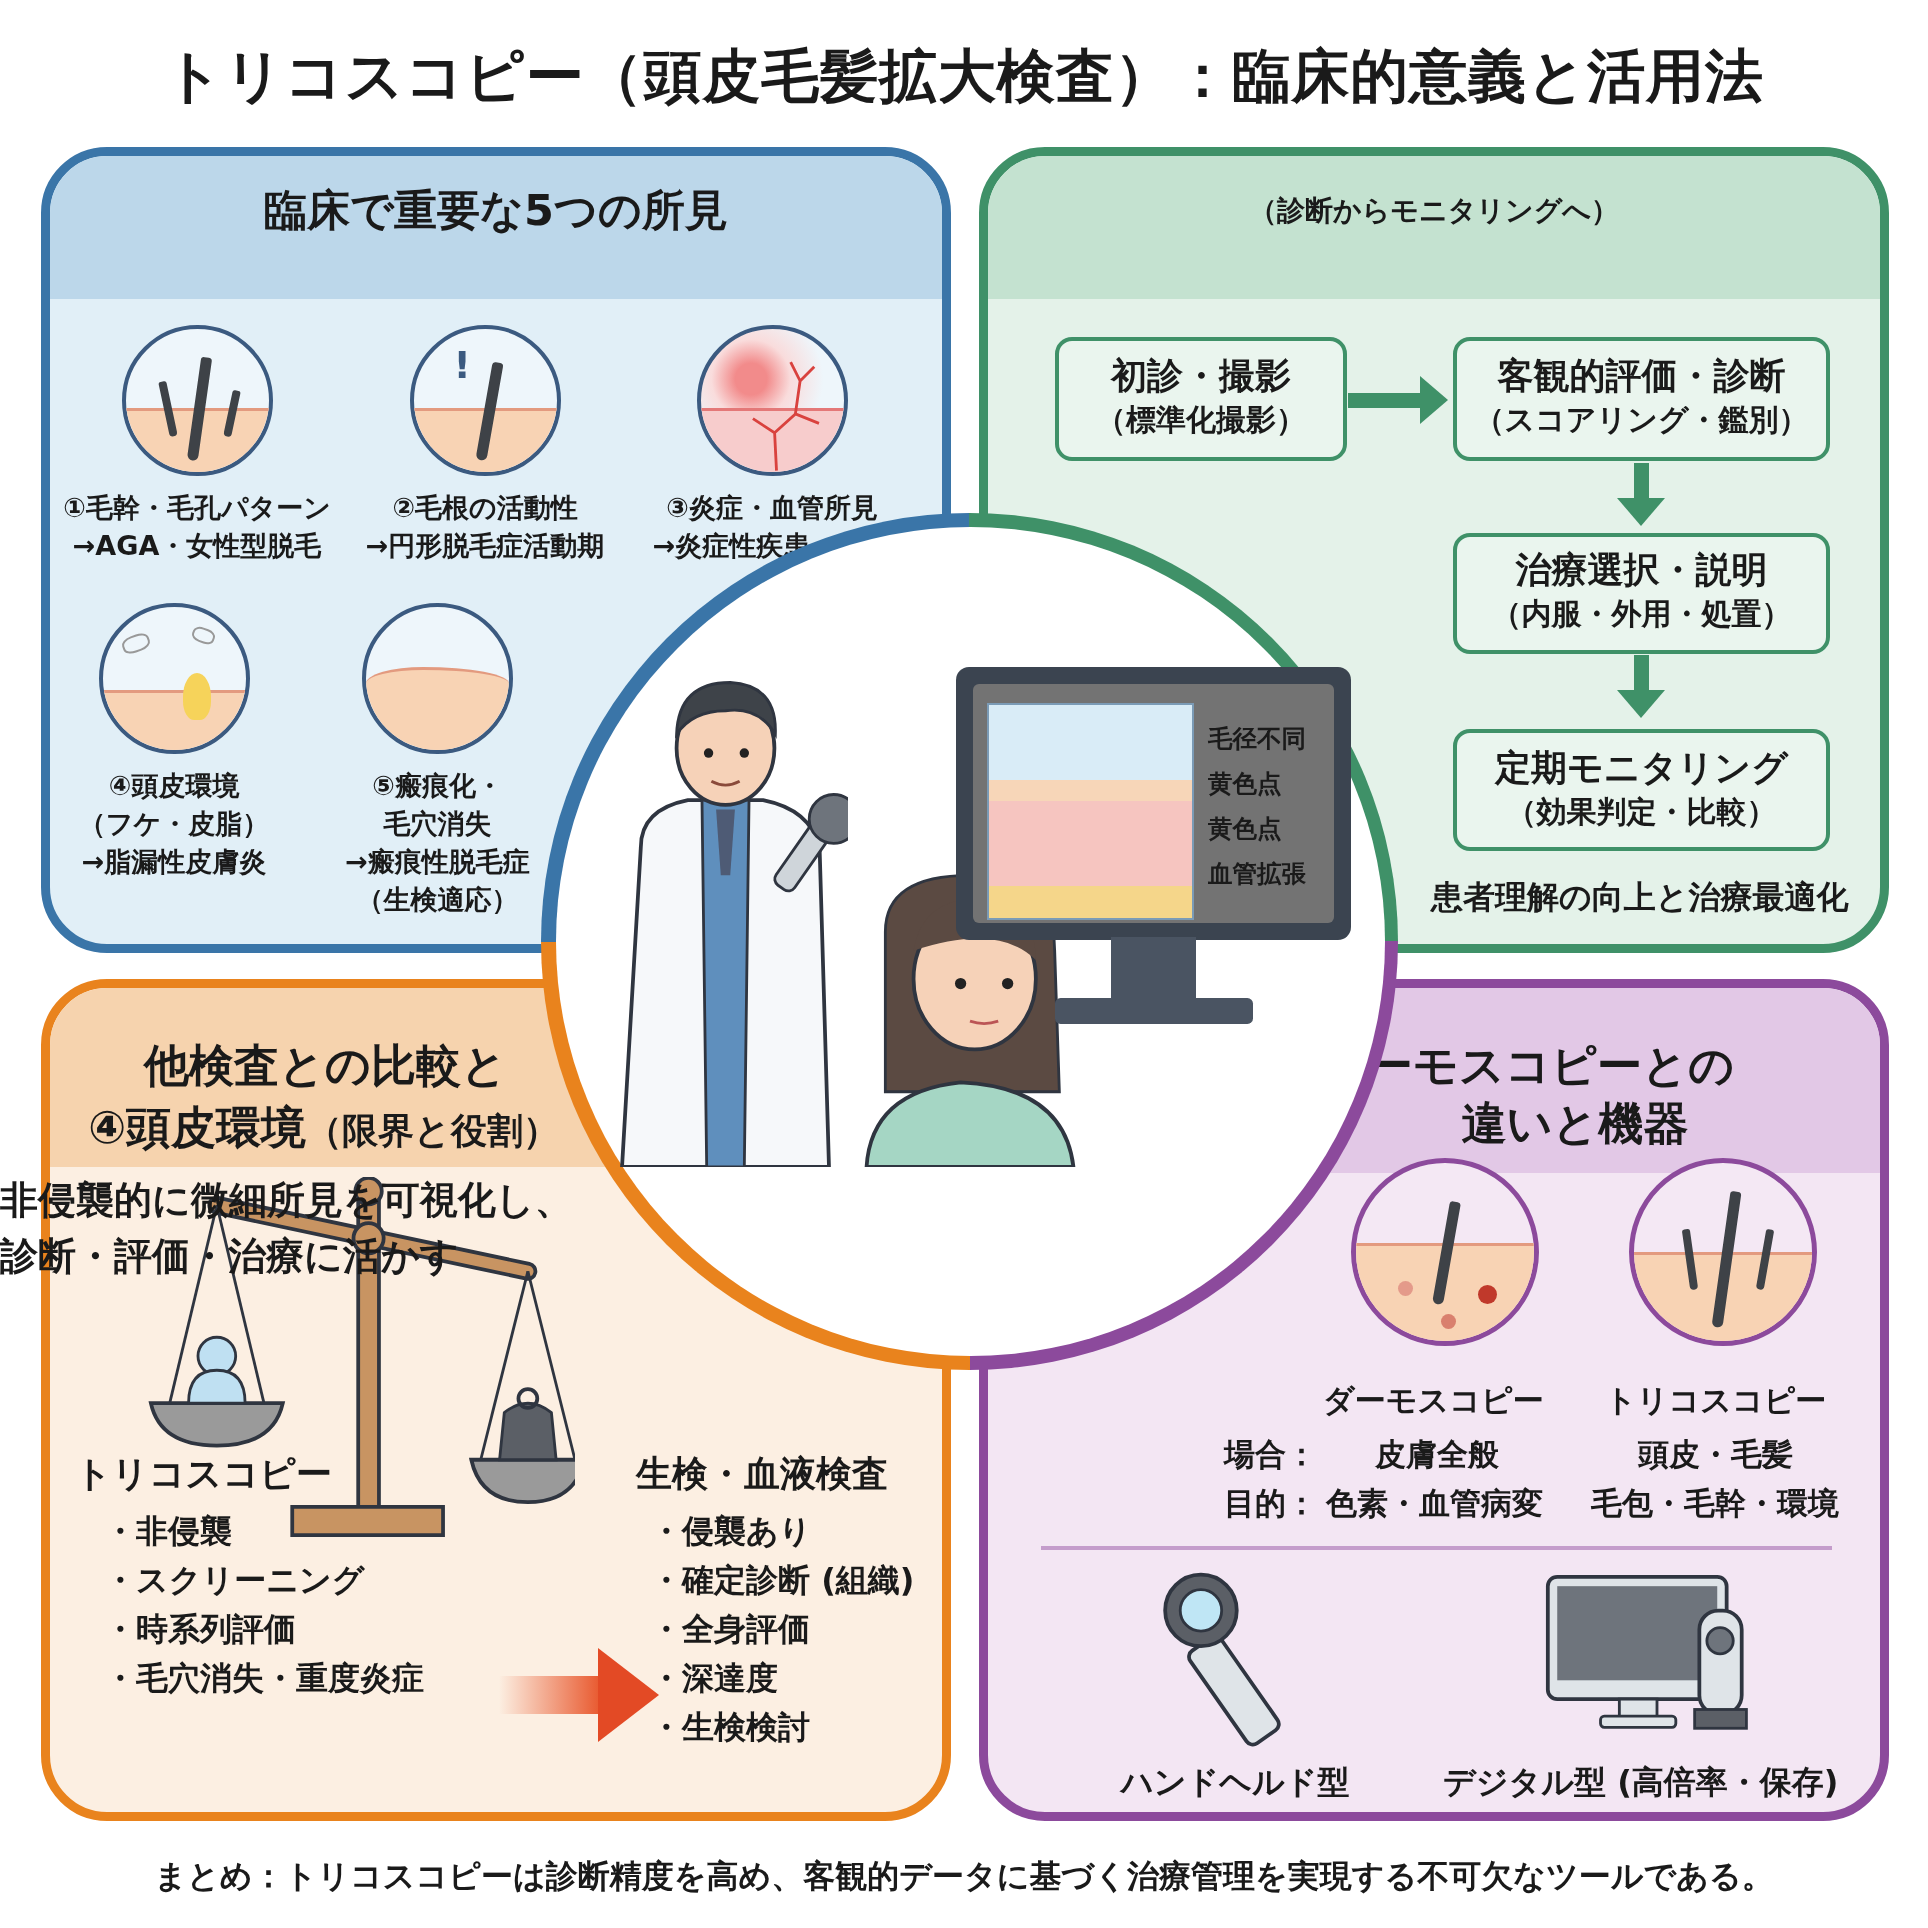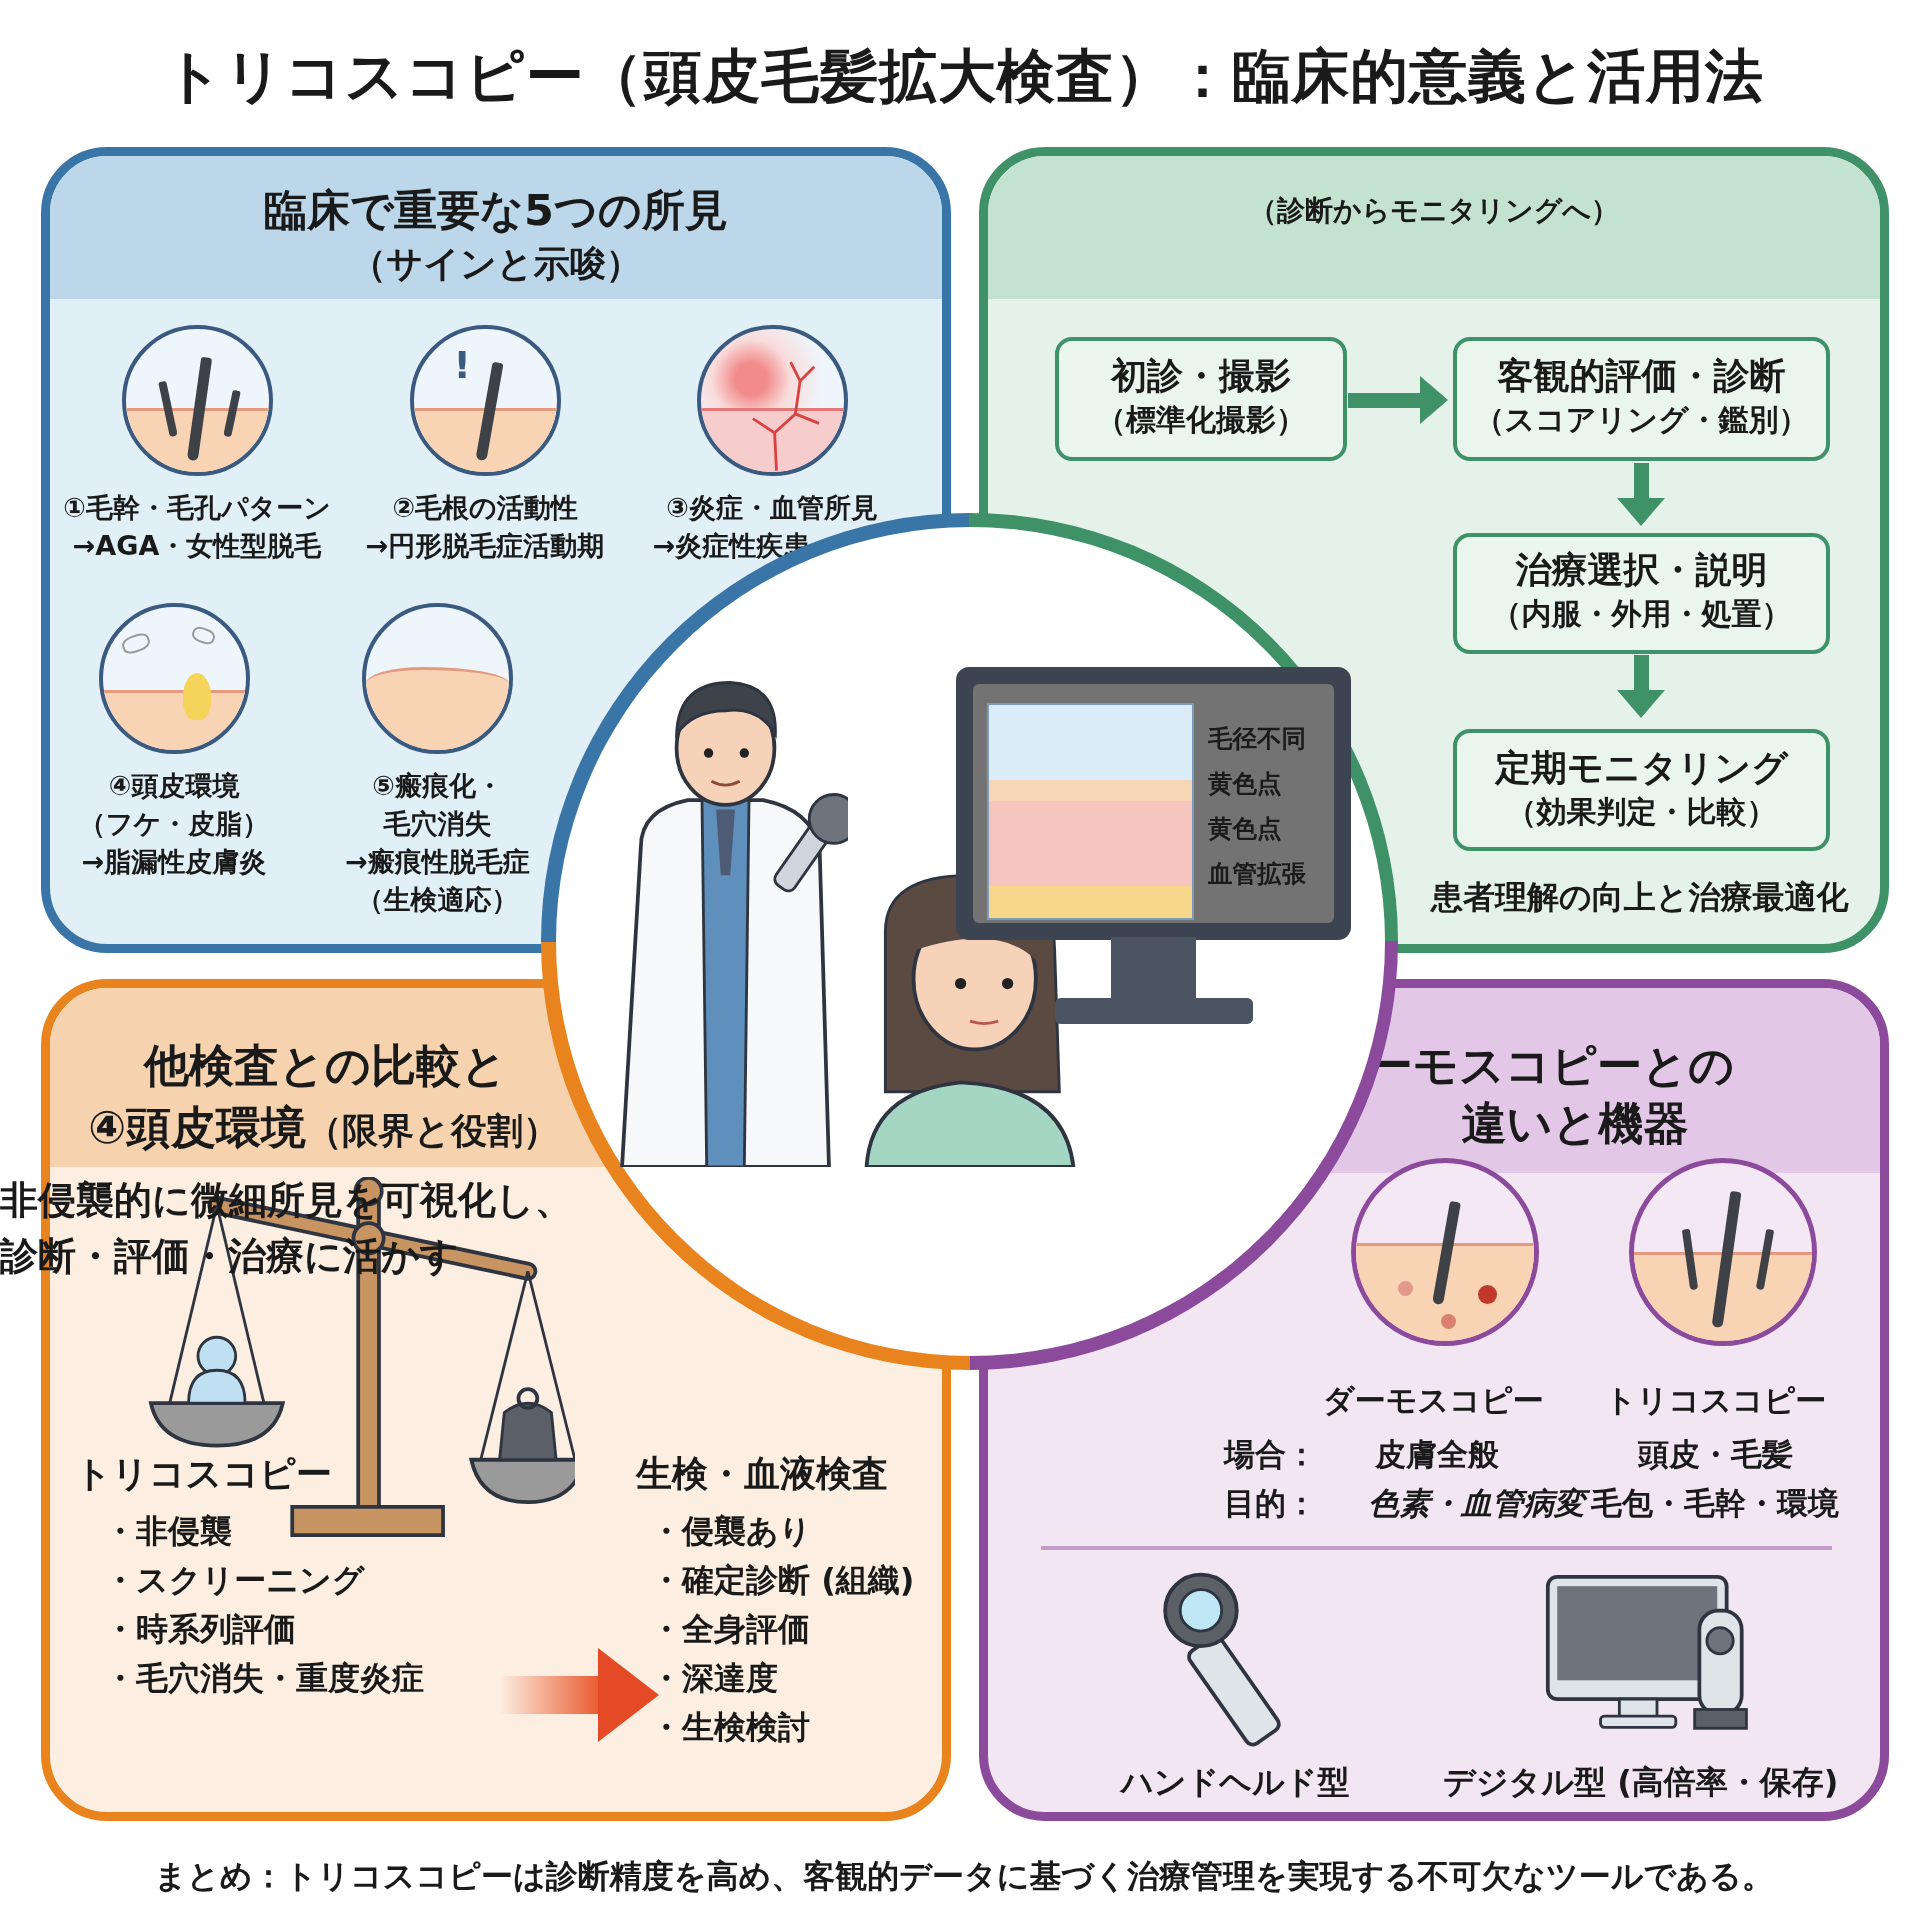--- a/index.html
+++ b/index.html
@@ -72,21 +72,20 @@
   .dev-label { position: absolute; font-size: 32px; font-weight: bold; }
 </style>
 </head>
 <body>
 
 <div class="main-title">トリコスコピー（頭皮毛髪拡大検査）：臨床的意義と活用法</div>
 
 <div class="panel p-blue">
   <div class="phead">
     <div>臨床で重要な5つの所見</div>
-    <div class="sub">（サインと示唆）</div>
   </div>
 </div>
 
 <div class="finding" style="left:56px; top:325px; width:282px;">
   <div class="ficon">
     <div class="skin"></div>
     <div class="hair" style="left:68px; top:28px; height:104px; transform:rotate(8deg);"></div>
     <div class="hair" style="left:38px; top:52px; height:56px; width:7.5px; transform:rotate(-12deg);"></div>
     <div class="hair" style="left:102px; top:61px; height:47px; width:7.5px; transform:rotate(12deg);"></div>
   </div>
@@ -227,21 +226,21 @@
   <div class="hair" style="left:52px; top:66px; height:61px; width:7.5px; transform:rotate(-8deg);"></div>
   <div class="hair" style="left:127px; top:66px; height:61px; width:7.5px; transform:rotate(10deg);"></div>
 </div>
 
 <div class="ptable" style="left:1323px; top:1377px;">ダーモスコピー</div>
 <div class="ptable" style="left:1605px; top:1377px;">トリコスコピー</div>
 <div class="ptable" style="left:1224px; top:1431px;">場合：</div>
 <div class="ptable" style="left:1375px; top:1431px;">皮膚全般</div>
 <div class="ptable" style="left:1638px; top:1431px;">頭皮・毛髪</div>
 <div class="ptable" style="left:1224px; top:1480px;">目的：</div>
-<div class="ptable" style="left:1368px; top:1480px;font-style:italic;">色素・血管病変</div>
+<div class="ptable" style="left:1326px; top:1480px;">色素・血管病変</div>
 <div class="ptable" style="left:1591px; top:1480px;">毛包・毛幹・環境</div>
 <div class="pdiv"></div>
 
 <svg style="position:absolute; left:1149px; top:1568px;" width="151" height="179" viewBox="0 0 160 190">
   <rect x="70" y="70" width="40" height="120" rx="8" fill="#dfe4e8" stroke="#2f3540" stroke-width="4" transform="rotate(-35 90 130)"></rect>
   <circle cx="55" cy="45" r="38" fill="#5b5f66" stroke="#2f3540" stroke-width="4"></circle>
   <circle cx="55" cy="45" r="22" fill="#bfe6f5" stroke="#2f3540" stroke-width="3"></circle>
 </svg>
 <svg style="position:absolute; left:1544px; top:1573px;" width="226" height="160" viewBox="0 0 240 170">
   <rect x="4" y="4" width="190" height="130" rx="10" fill="#dfe4e8" stroke="#2f3540" stroke-width="4"></rect>

